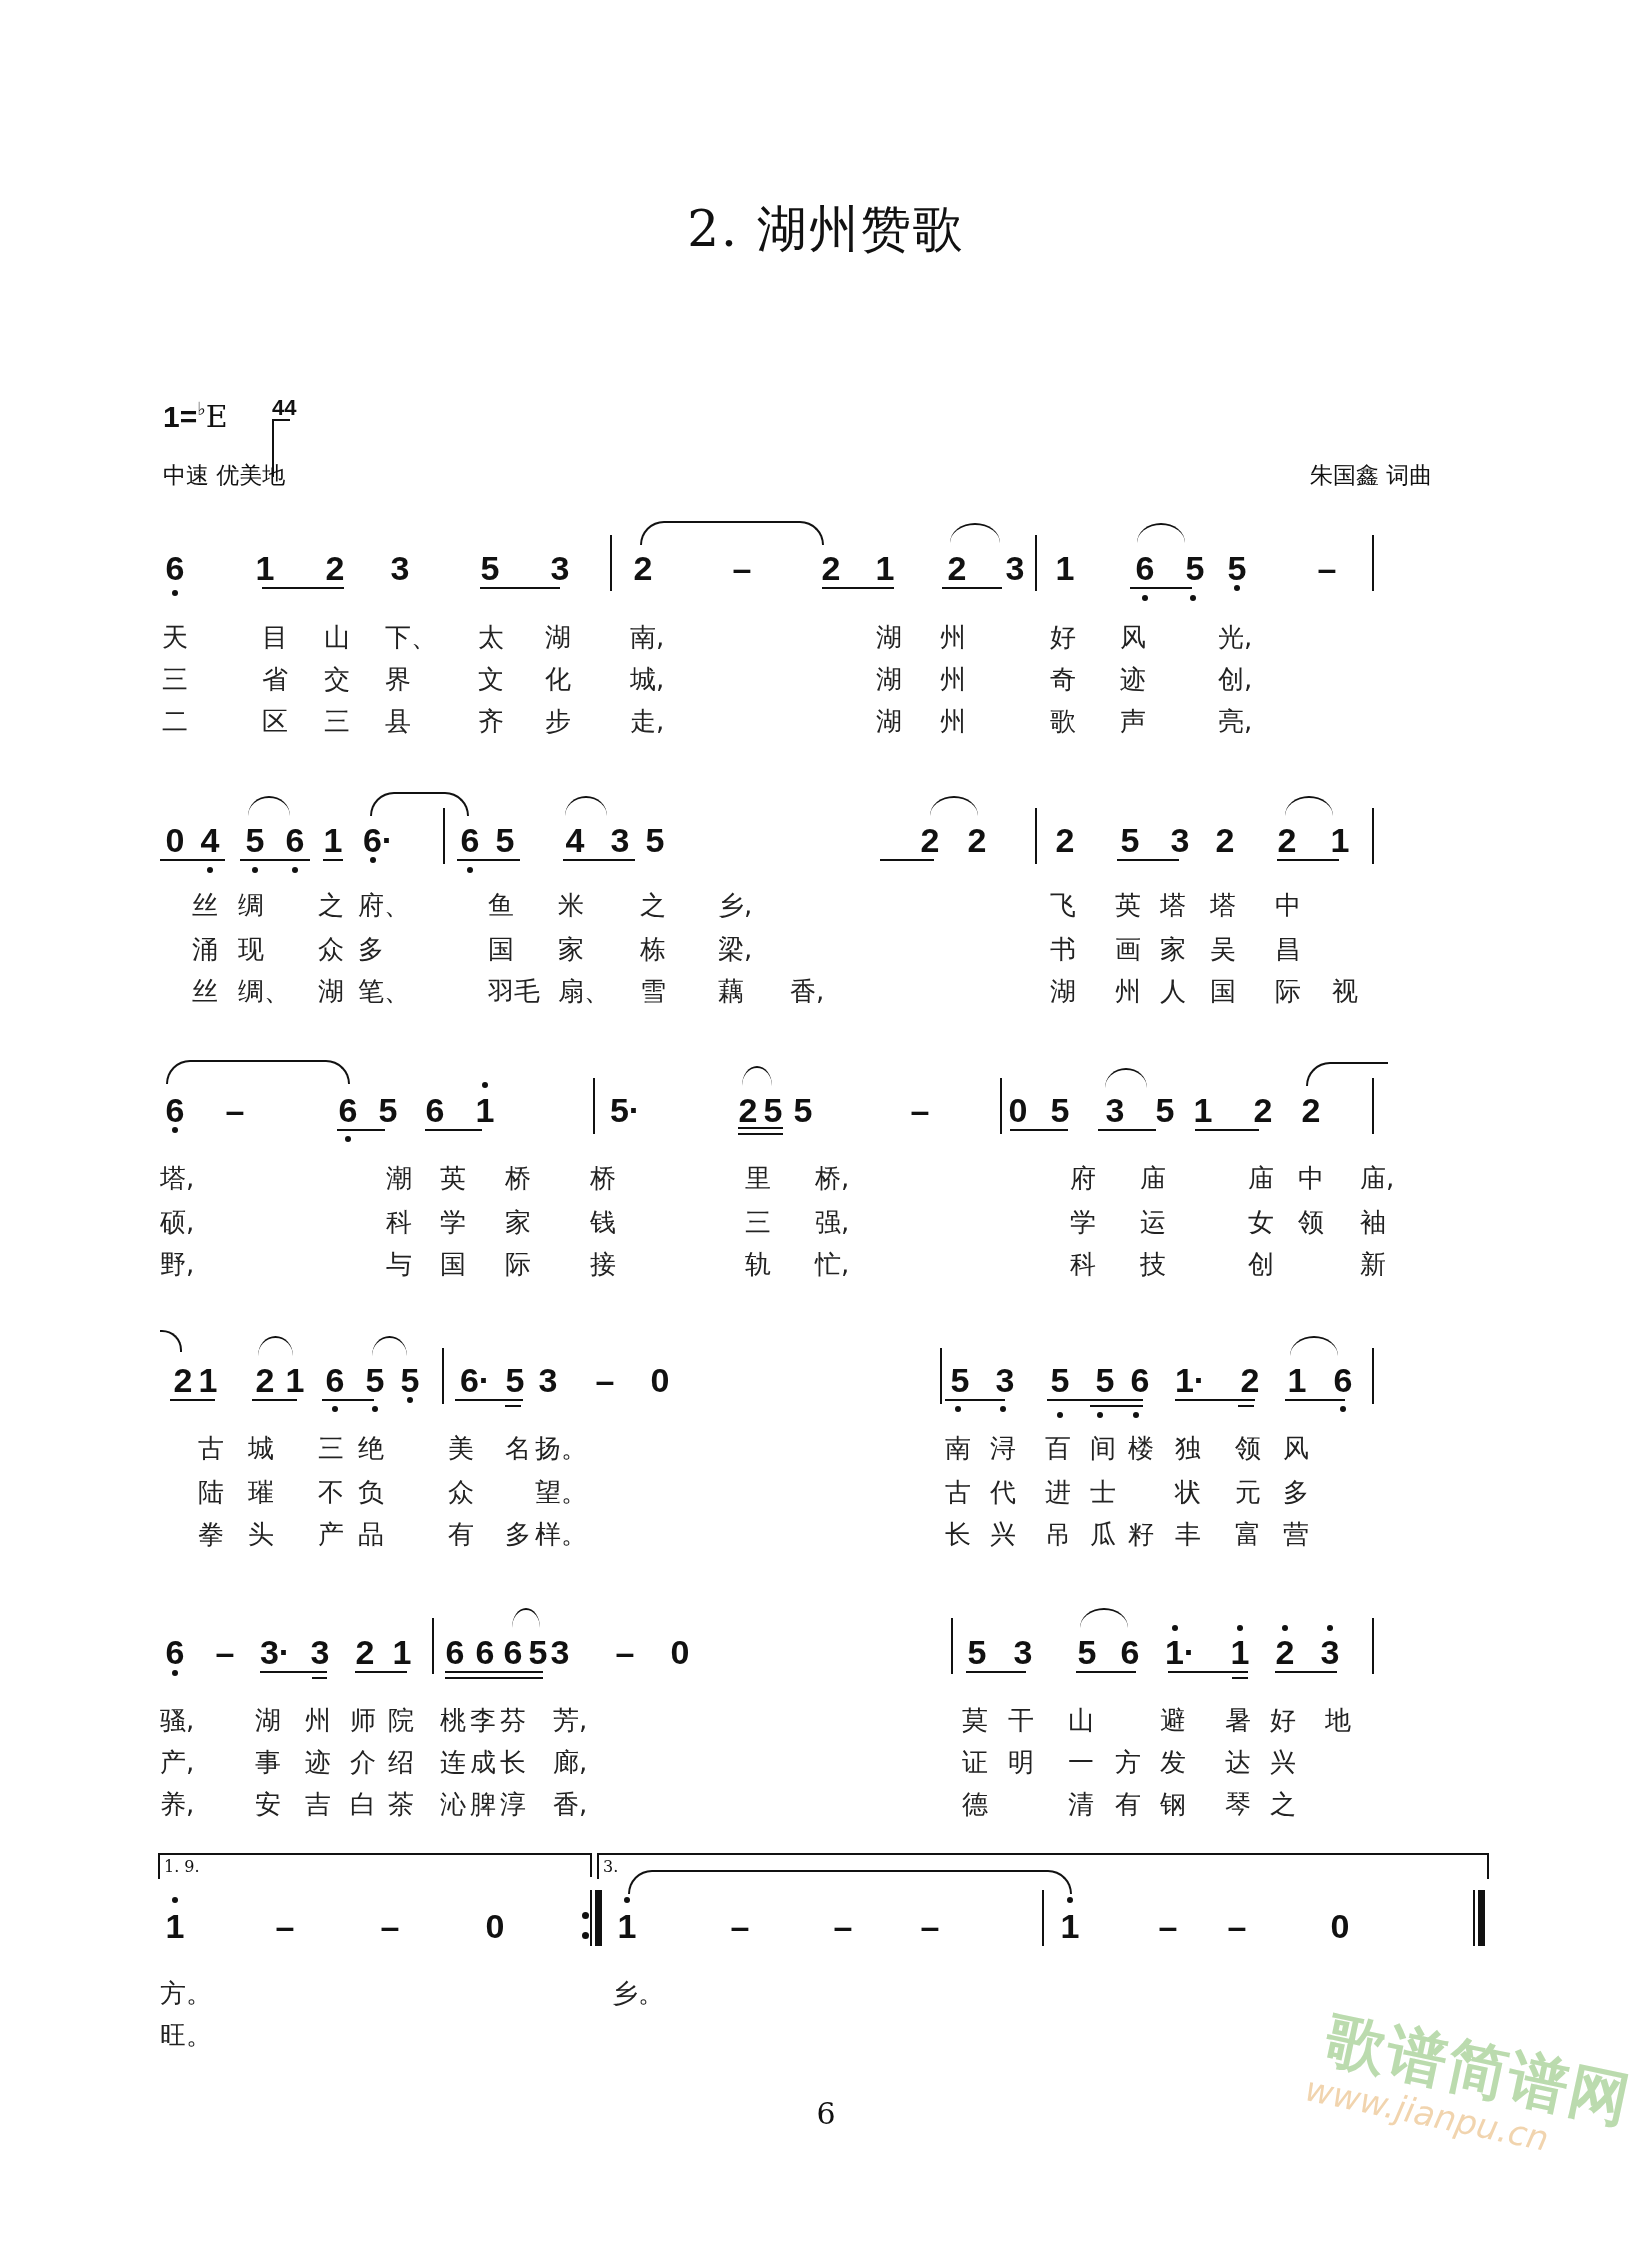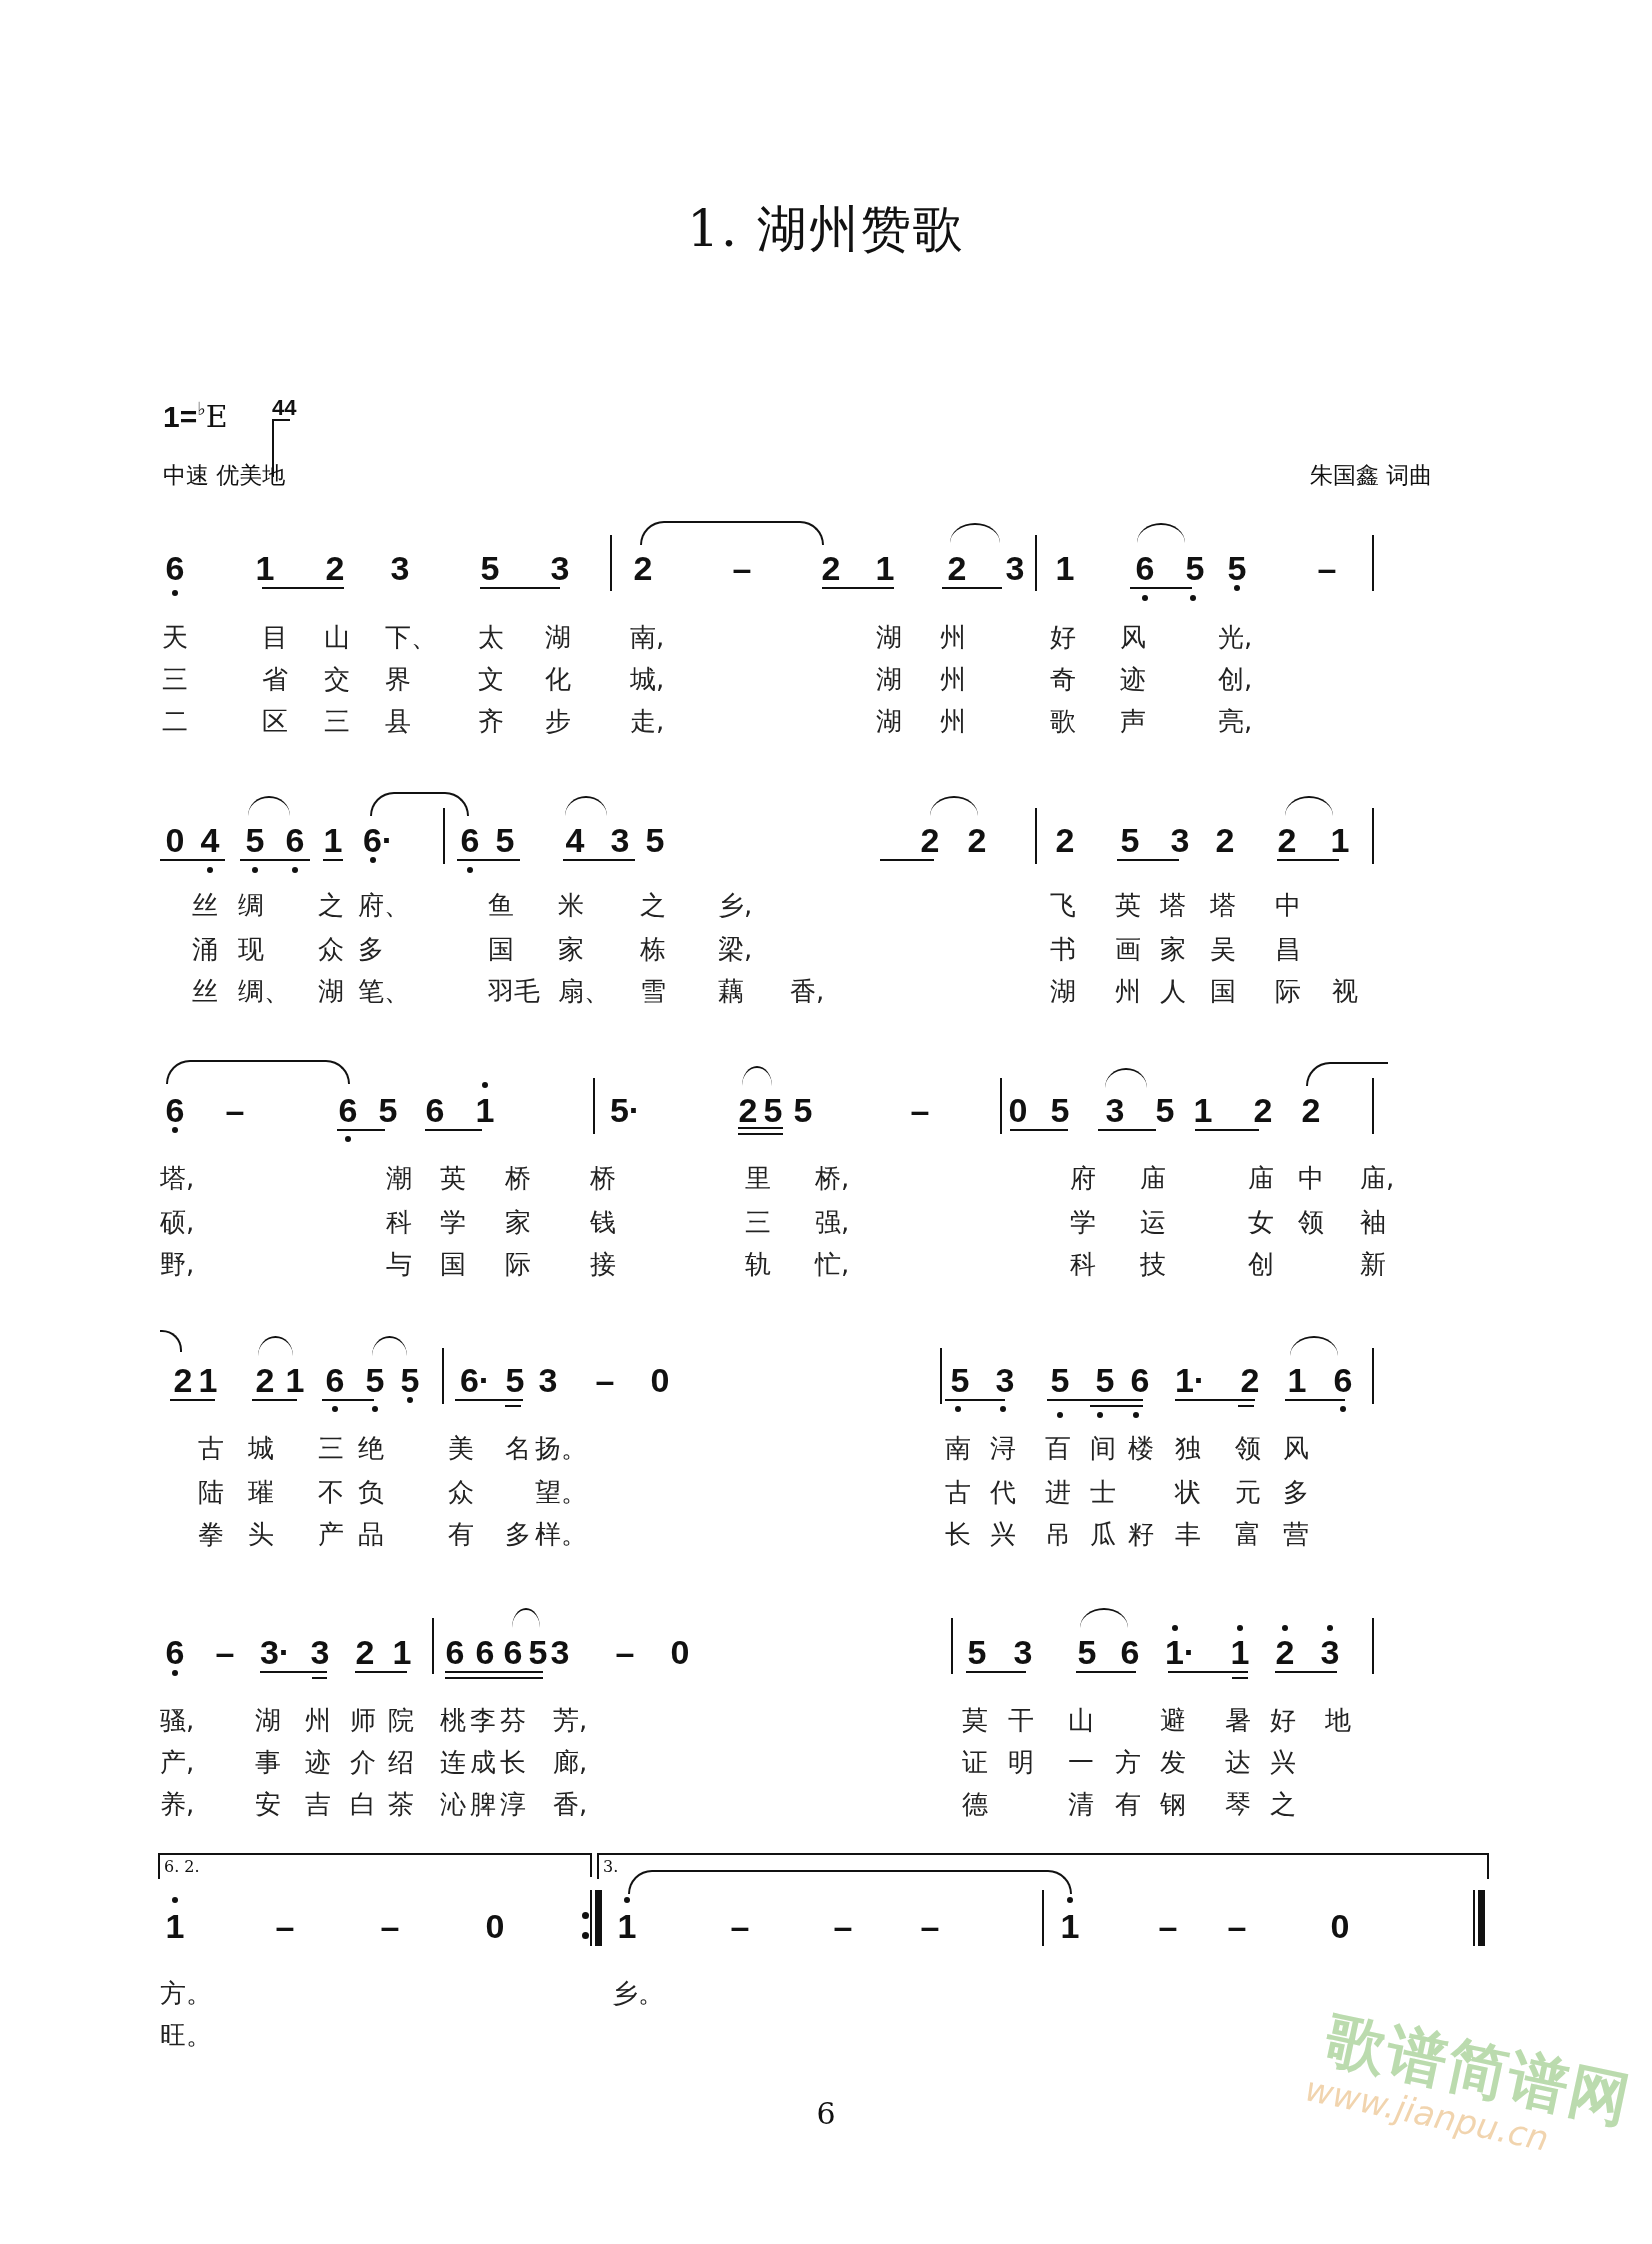--- a/index.html
+++ b/index.html
@@ -24,21 +24,21 @@
   .volta span{font-size:16px;font-family:"DejaVu Serif",serif;position:absolute;left:4px;top:2px;}
   .repdot{position:absolute;width:7px;height:7px;border-radius:50%;background:#111;}
   .pagenum{position:absolute;top:2096px;left:0;width:1652px;text-align:center;font-size:30px;font-family:"DejaVu Serif",serif;}
   .wm{position:absolute;left:1320px;top:2030px;transform:rotate(12deg);opacity:.6;}
   .wm .cn{font-family:"DejaVu Sans",sans-serif;font-weight:bold;font-size:60px;color:#8fc47a;letter-spacing:2px;}
   .wm .en{font-family:"DejaVu Sans",sans-serif;font-style:italic;font-size:34px;color:#e8b87a;margin-top:-8px;margin-left:-10px;}
 </style>
 </head>
 <body>
 
-<div class="title">1. 湖州赞歌</div>
+<div class="title">2. 湖州赞歌</div>
 
 <div class="key"><span>1=</span><span class="flat">♭</span><span class="e">E</span></div>
 <div class="ts"><span>4</span><span class="bar"></span><span>4</span></div>
 <div class="tempo">中速  优美地</div>
 <div class="composer">朱国鑫 词曲</div>
 
 <div>
   <div class="note" style="left:160px;top:550px">6</div>
     <span class="dotlo abs" style="left:172px;top:590px;width:6px;height:6px;border-radius:50%;background:#111"></span>
   <div class="note" style="left:250px;top:550px">1</div>
@@ -477,21 +477,21 @@
     <span class="lyr" style="left:1068px;top:1789px">清</span>
     <span class="lyr" style="left:1115px;top:1789px">有</span>
     <span class="lyr" style="left:1160px;top:1789px">钢</span>
     <span class="lyr" style="left:1225px;top:1789px">琴</span>
     <span class="lyr" style="left:1270px;top:1789px">之</span>
   </div>
 </div>
 
 <div>
   <div class="volta" style="left:158px;top:1853px;width:432px">
-      <span>6. 2.</span>
+      <span>1. 9.</span>
     </div>
   <div class="abs" style="left:590px;top:1853px;width:0;height:24px;border-left:2px solid #111"></div>
   <div class="volta" style="left:597px;top:1853px;width:888px;border-right:2px solid #111">
       <span>3.</span>
     </div>
   <div class="note" style="left:160px;top:1908px">1</div>
   <span class="abs" style="left:172px;top:1897px;width:6px;height:6px;border-radius:50%;background:#111"></span>
   <div class="note" style="left:270px;top:1908px">–</div>
   <div class="note" style="left:375px;top:1908px">–</div>
   <div class="note" style="left:480px;top:1908px">0</div>

